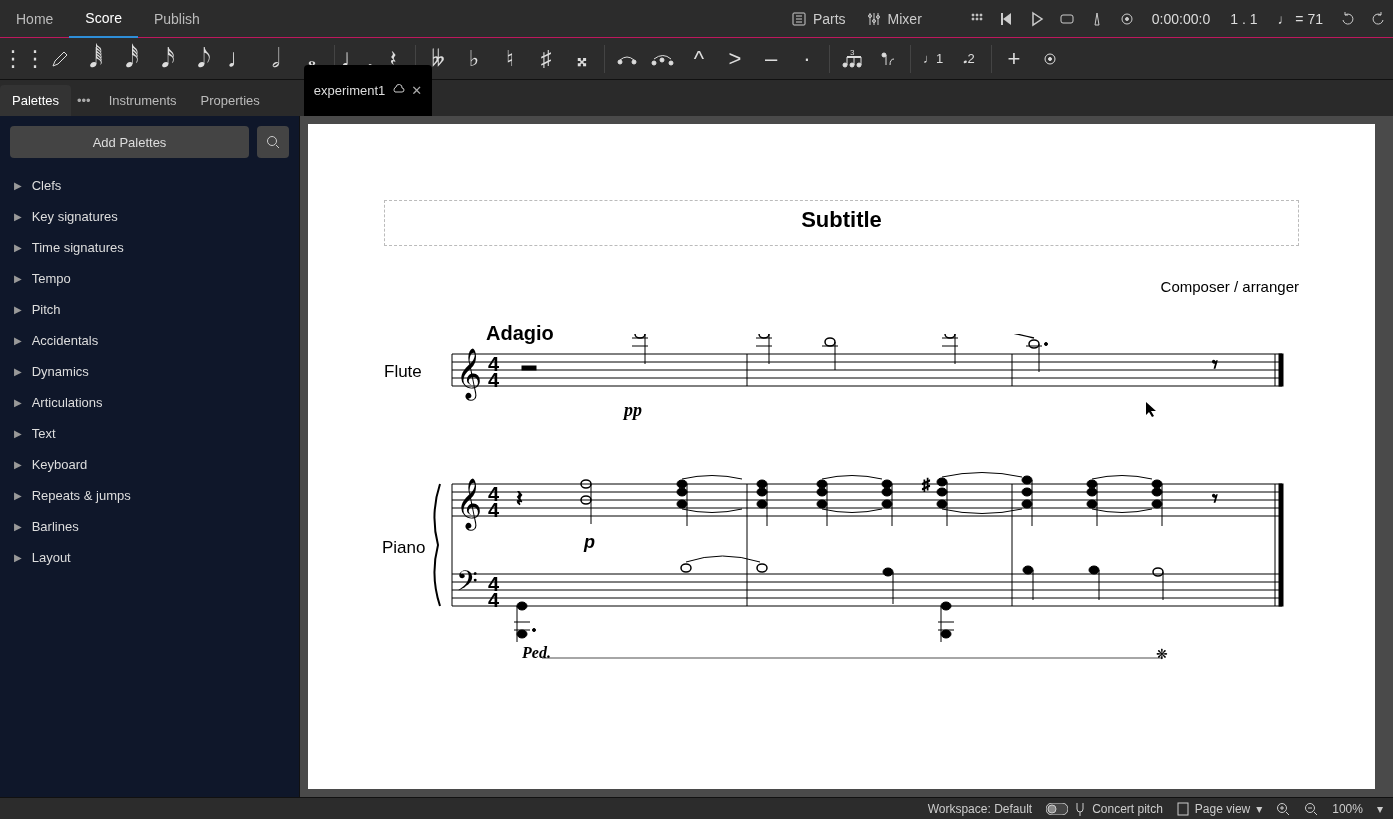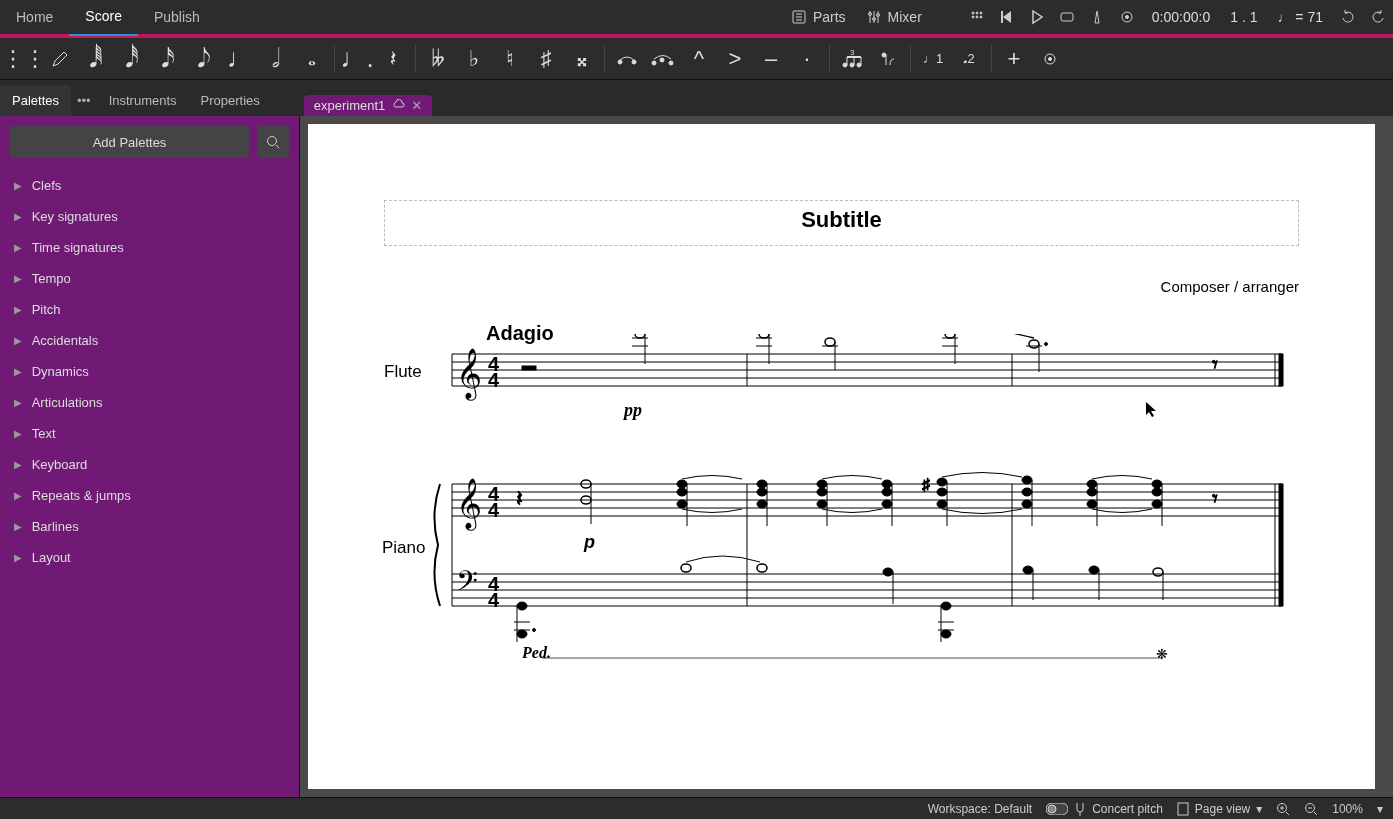--- a/index.html
+++ b/index.html
@@ -1,45 +1,45 @@
 <!DOCTYPE html>
 <html><head>
 <meta charset="utf-8">
 <style>
 * { margin:0; padding:0; box-sizing:border-box; font-family:-apple-system,BlinkMacSystemFont,"Segoe UI",Arial,sans-serif; }
 html,body { width:1393px; height:819px; overflow:hidden; background:#2a2a2a; color:#ddd; }
 
 
-.topbar { height:38px; background:#2c2c2c; display:flex; align-items:center; border-bottom:4px solid #be185d; font-size:14px; }
+.topbar { height:38px; background:#2c2c2c; display:flex; align-items:center; border-bottom:1px solid #be185d; font-size:14px; }
 .topbar .left { display:flex; }
 .topbar .tab { padding:0 16px; height:38px; display:flex; align-items:center; cursor:pointer; color:#bbb; }
 .topbar .tab.active { color:#fff; border-bottom:2px solid #2e8ed8; }
 .topbar .spacer { flex:1; }
 .topbar .btn { display:flex; align-items:center; gap:6px; padding:0 10px; height:54px; cursor:pointer; color:#ccc; }
 .topbar .iconbtn { width:30px; display:flex; justify-content:center; align-items:center; height:38px; cursor:pointer; color:#ccc; font-size:16px; }
 .topbar .timecode { padding:0 10px; color:#ddd; font-size:14px; }
 .topbar svg { stroke:#ccc; fill:none; }
 
 
 .notetoolbar { height:42px; background:#2c2c2c; display:flex; align-items:center; border-bottom:1px solid #111; padding:0 6px; }
 .notetoolbar .cell { width:36px; height:42px; display:flex; align-items:center; justify-content:center; cursor:pointer; font-size:22px; color:#ddd; }
 .notetoolbar .sep { width:1px; height:28px; background:#444; margin:0 4px; }
 
 
 .paneltabs { height:36px; background:#2a2a2a; display:flex; align-items:flex-end; font-size:13px; }
 .paneltabs .ltab { padding:8px 12px; color:#bbb; cursor:pointer; }
 .paneltabs .ltab.active { background:#333; color:#fff; border-radius:4px 4px 0 0; }
 .paneltabs .dots { padding:8px 6px; color:#aaa; }
 .paneltabs .gap { width:20px; }
-.paneltabs .filetab { background:#701a75; padding:3px 10px; border-radius:4px 4px 0 0; display:flex; align-items:center; gap:6px; font-size:13px; }
+.paneltabs .filetab { background:#000000; padding:18px 10px; border-radius:4px 4px 0 0; display:flex; align-items:center; gap:6px; font-size:13px; }
 .paneltabs .filetab .close { cursor:pointer; color:#aaa; }
 
 
 .main { display:flex; height:calc(819px - 38px - 42px - 36px - 22px); }
-.sidebar { width:300px; background:#701a75; border-right:1px solid #111; padding:10px; }
+.sidebar { width:300px; background:#0f172a; border-right:1px solid #111; padding:10px; }
 .addrow { display:flex; gap:8px; margin-bottom:12px; }
 .addbtn { flex:1; background:#444; border:none; color:#ddd; height:32px; border-radius:4px; font-size:13px; cursor:pointer; }
 .searchbtn { width:32px; height:32px; background:#444; border:none; border-radius:4px; display:flex; align-items:center; justify-content:center; cursor:pointer; }
 .plist { }
 .pitem { display:flex; align-items:center; gap:10px; padding:8px 4px; font-size:13px; color:#ddd; cursor:pointer; }
 .pitem .arrow { font-size:10px; color:#999; }
 
 
 .canvas { flex:1; background:#4a4a4a; padding:8px 18px 8px 8px; overflow:hidden; }
 .page { background:#fff; width:100%; height:100%; position:relative; color:#000; font-family:"Times New Roman",serif; }

